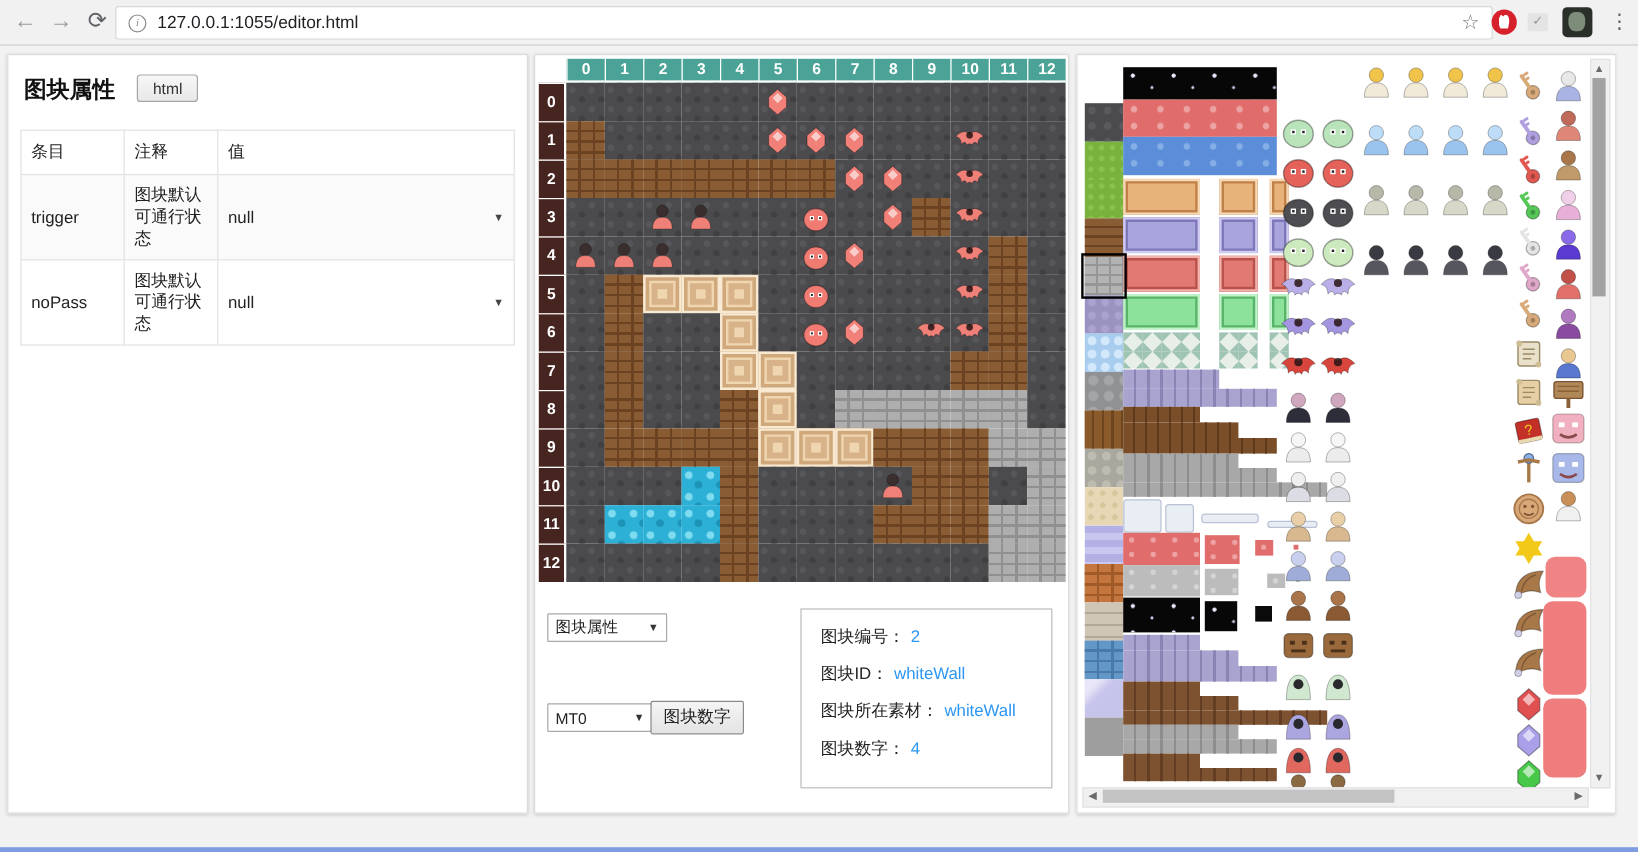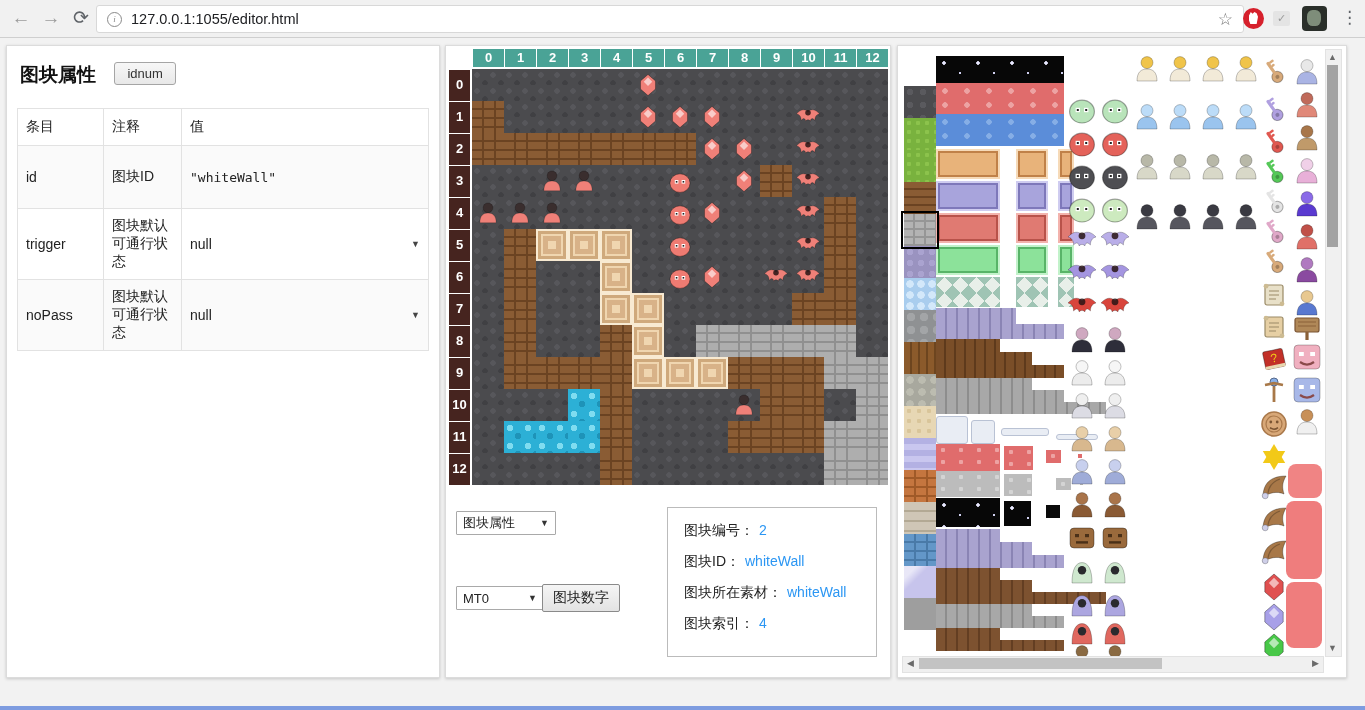--- a/index.html
+++ b/index.html
@@ -138,41 +138,36 @@
   <div class="ext-check">✓</div>
   <div class="avatar">
       <i></i>
     </div>
   <div class="menu-dots">⋮</div>
 </div>
 
 <div class="panel" id="leftPanel">
   <div class="lp-head">
     <span class="lp-title">图块属性</span>
-    <span class="save-btn">idnum</span>
+    <span class="save-btn">html</span>
   </div>
   <table class="props">
     <colgroup>
         <col class="c1">
         <col class="c2">
         <col>
       </colgroup>
     <thead>
         <tr id="propHeadRow">
           <th>条目</th>
           <th>注释</th>
           <th>值</th>
         </tr>
       </thead>
     <tbody id="propBody">
-        <tr>
-          <td>id</td>
-          <td>图块ID</td>
-          <td class="val tall">"whiteWall"</td>
-        </tr>
         <tr>
           <td>trigger</td>
           <td>图块默认可通行状态</td>
           <td>
             <div class="fake-select">
               <span>null</span>
               <span class="arrow">▼</span>
             </div>
           </td>
         </tr>
@@ -539,21 +534,21 @@
   <div class="sel" id="floorSel">
     <span>MT0</span>
     <span class="arrow">▼</span>
   </div>
   <div class="save-map-btn">图块数字</div>
 
   <div class="info-box" id="infoBox">
       <div class="info-line"><span>图块编号：</span><span class="v">2</span></div>
       <div class="info-line"><span>图块ID：</span><span class="v">whiteWall</span></div>
       <div class="info-line"><span>图块所在素材：</span><span class="v">whiteWall</span></div>
-      <div class="info-line"><span>图块索引：</span><span class="v">4</span></div>
+      <div class="info-line"><span>图块数字：</span><span class="v">4</span></div>
     </div>
 </div>
 
 <div class="panel" id="rightPanel">
   <div id="palItems">
       <div class="pal-tile pt-darkstone" style="left: 6px; top: 40px;"></div>
       <div class="pal-tile pt-grass" style="left: 6px; top: 72px;"></div>
       <div class="pal-tile pt-grass2" style="left: 6px; top: 104px;"></div>
       <div class="pal-tile pt-dirt" style="left: 6px; top: 136px;"></div>
       <div class="pal-tile pt-graybrick selected" style="left: 6px; top: 168px;"></div>

